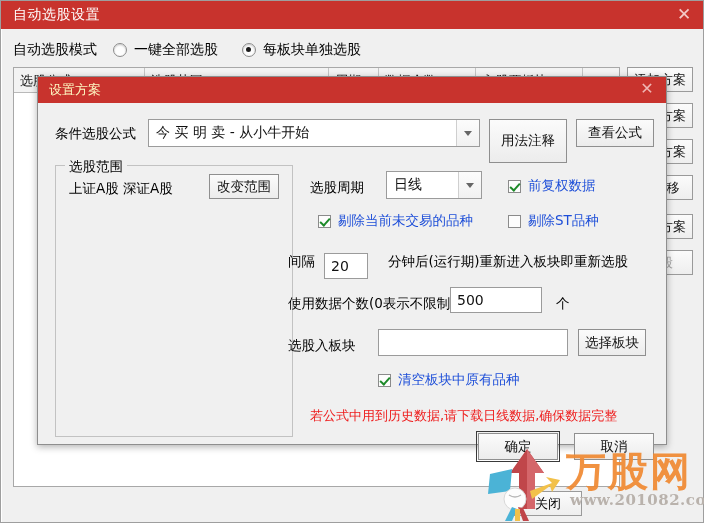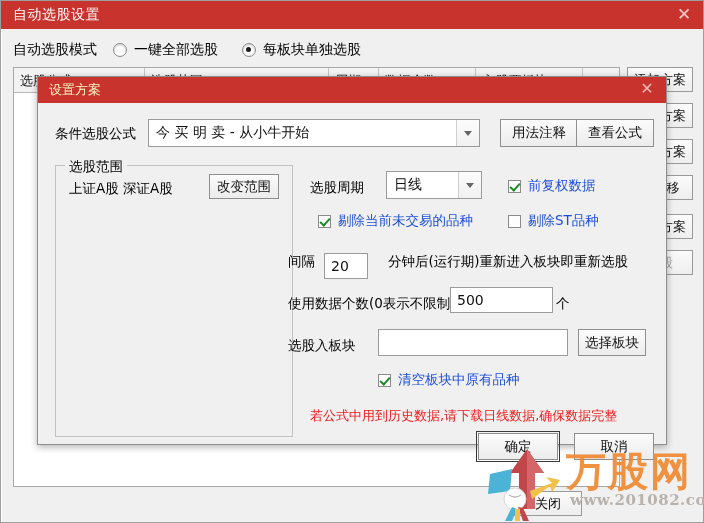--- a/index.html
+++ b/index.html
@@ -276,21 +276,21 @@
 
     <div class="dlg-body">
 
       <div class="lbl" style="left:17px; top:22px;">条件选股公式</div>
       <div class="combo" style="left:110px; top:16px; width:332px; height:28px;">
         <span class="combo-text">今 买 明 卖 - 从小牛开始</span>
         <span class="combo-arrow">
             <i></i>
           </span>
       </div>
-      <div class="btn" style="left:462px; top:16px; width:78px; height:28px;">用法注释</div>
+      <div class="btn" style="left:451px; top:16px; width:78px; height:44px;">用法注释</div>
       <div class="btn" style="left:538px; top:16px; width:78px; height:28px;">查看公式</div>
 
       <div class="group" style="left:17px; top:62px; width:238px; height:272px;">
         <span class="group-title">选股范围</span>
         <span class="lbl" style="left:13px; top:14px;">上证A股 深证A股</span>
         <div class="btn" style="left:153px; top:8px; width:70px; height:25px;">改变范围</div>
       </div>
 
       <div class="lbl" style="left:272px; top:76px;">选股周期</div>
       <div class="combo" style="left:348px; top:68px; width:96px; height:28px;">
@@ -313,21 +313,21 @@
       <div class="chk" style="left:470px; top:109px;">
         <span class="chk-box"></span>
         <span class="chk-text">剔除ST品种</span>
       </div>
 
       <div class="lbl" style="left:250px; top:150px;">间隔</div>
       <div class="input" style="left:286px; top:150px; width:44px; height:26px;" placeholder="20">20</div>
       <div class="lbl" style="left:350px; top:150px;">分钟后(运行期)重新进入板块即重新选股</div>
 
       <div class="lbl" style="left:250px; top:192px;">使用数据个数(0表示不限制)</div>
-      <div class="input" style="left:412px; top:184px; width:103px; height:26px;">500</div>
+      <div class="input" style="left:412px; top:184px; width:92px; height:26px;">500</div>
       <div class="lbl" style="left:518px; top:192px;">个</div>
 
       <div class="lbl" style="left:250px; top:234px;">选股入板块</div>
       <div class="input" style="left:340px; top:226px; width:190px; height:27px;" placeholder=""></div>
       <div class="btn" style="left:540px; top:226px; width:68px; height:27px;">选择板块</div>
 
       <div class="chk" style="left:340px; top:268px;">
         <span class="chk-box on"></span>
         <span class="chk-text">清空板块中原有品种</span>
       </div>

